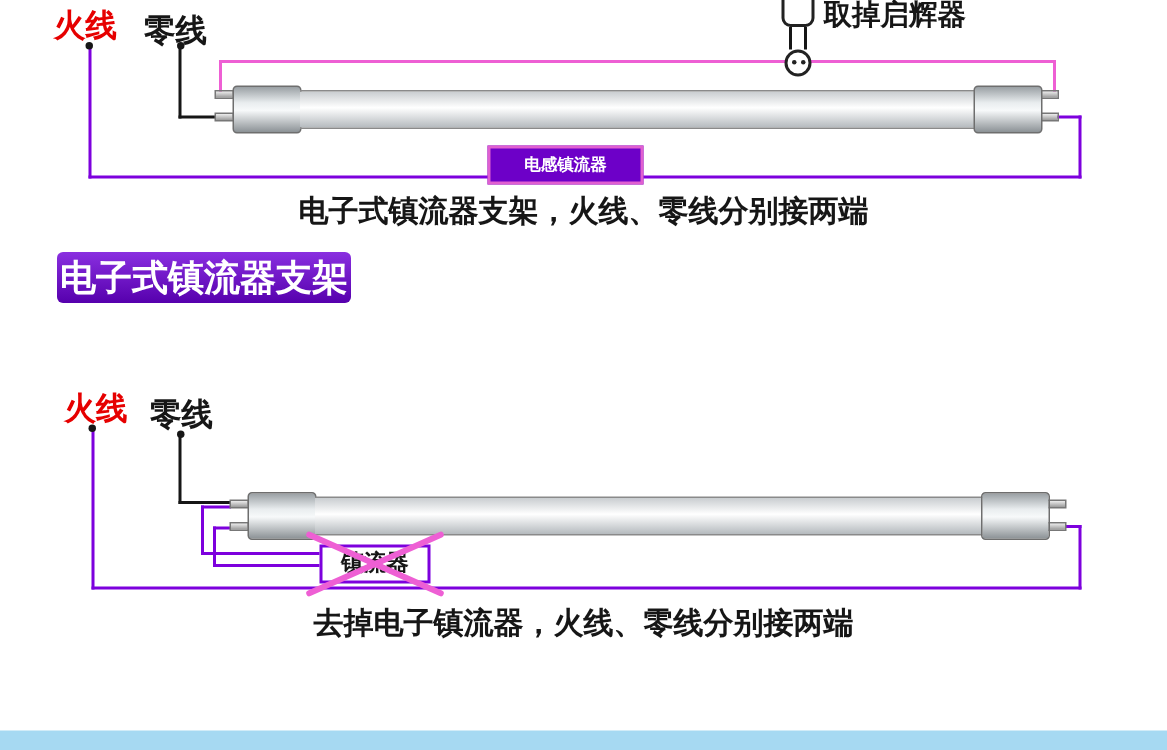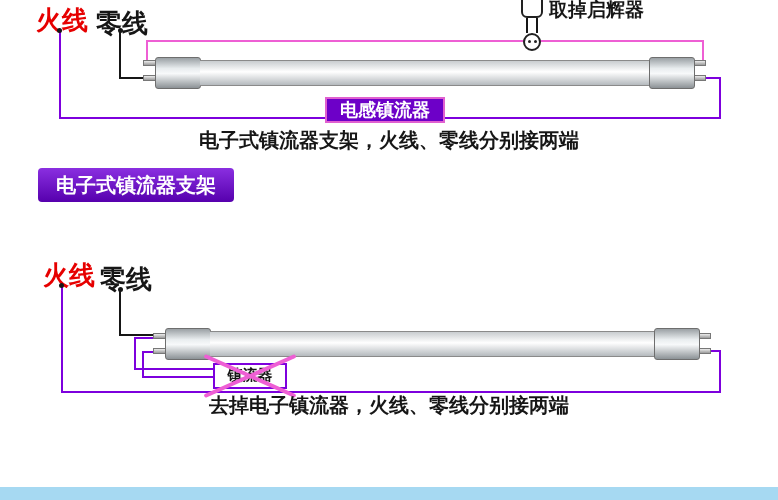--- a/index.html
+++ b/index.html
@@ -2,43 +2,43 @@
 <html style="--live: #e60000; --neutral: #161616; --purple: #7d00dd; --pink: #ee5fd4; --ballast_fill: #6d00c8; --ballast_border: #e060d0; --badge_top: #8a2fe0; --badge_bottom: #5600ad; --footer_bar: #a6d9f2;"><head>
 <meta charset="utf-8">
 <style>
   *{box-sizing:border-box;margin:0;padding:0}
   html,body{background:#ffffff}
   #canvas{
     position:relative;width:778px;height:500px;background:#fff;overflow:hidden;
     font-family:"DejaVu Sans","Liberation Sans",sans-serif;
   }
   .sec{position:absolute;left:0;width:778px}
-  .lbl{position:absolute;font-size:26px;font-weight:bold;color:var(--neutral);white-space:nowrap}
+  .lbl{position:absolute;font-size:21px;font-weight:bold;color:var(--neutral);white-space:nowrap}
   .live{color:var(--live)}
   .term{position:absolute;width:5px;height:5px;border-radius:50%;background:var(--neutral);z-index:2}
   .wire{position:absolute;z-index:1;display:block}
   .wire.h{height:2px}
   .wire.v{width:2px}
   .purple{background:var(--purple)}
   .pink{background:var(--pink)}
   .black{background:var(--neutral)}
   .cap{position:absolute;width:46px;height:32px;border:1px solid #6e6e6e;border-radius:3px;
        background:linear-gradient(180deg,#9aa0a4,#e9edef 35%,#f7f9fa 52%,#8c9296);z-index:2}
   .tbody{position:absolute;height:26px;border-top:1px solid #8a8a8a;border-bottom:1px solid #8a8a8a;
        background:linear-gradient(180deg,#c9cdd0,#ffffff 45%,#b5babe);z-index:2}
   .pin{position:absolute;width:13px;height:6px;border:1px solid #777;
        background:linear-gradient(#ececec,#9b9b9b);z-index:1}
-  .ballast-box{position:absolute;left:325px;top:97px;width:120px;height:26px;
+  .ballast-box{position:absolute;left:325px;top:97px;width:104px;height:26px;
        background:var(--ballast_fill);border:2px solid var(--ballast_border);
-       color:#fff;font-size:18px;font-weight:bold;text-align:center;line-height:21px;z-index:3}
+       color:#fff;font-size:11px;font-weight:bold;text-align:center;line-height:21px;z-index:3}
   .caption{position:absolute;left:0;width:778px;text-align:center;font-size:20px;
        font-weight:bold;color:#161616;z-index:5}
   .badge{position:absolute;left:38px;top:168px;width:196px;height:34px;border-radius:4px;
        background:linear-gradient(180deg,var(--badge_top),var(--badge_bottom));
-       color:#fff;font-size:20px;font-weight:bold;text-align:center;line-height:34px;z-index:5}
+       color:#fff;font-size:24px;font-weight:bold;text-align:center;line-height:34px;z-index:5}
   .starter-can{position:absolute;left:521px;top:-8px;width:22px;height:26px;border:2px solid #222;
        border-radius:0 0 6px 6px;background:#fff;z-index:2}
   .starter-socket{position:absolute;left:523px;top:33px;width:18px;height:18px;border:2px solid #222;
        border-radius:50%;background:#fff;z-index:3}
   .sdot{position:absolute;width:3px;height:3px;border-radius:50%;background:#222;z-index:4}
   .note{position:absolute;left:549px;top:-3px;font-size:19px;font-weight:bold;color:#161616;z-index:2;white-space:nowrap}
   .ebox{position:absolute;left:213px;top:113px;width:74px;height:26px;background:#fff;
        border:2px solid var(--purple);color:#161616;font-size:15px;font-weight:bold;
        text-align:center;line-height:21px;z-index:3}
   .xwrap{position:absolute;left:202px;top:104px;width:96px;height:44px;z-index:4}
@@ -123,17 +123,17 @@
     <div class="cap" style="left:165px;top:78px"></div>
     <div class="tbody" style="left:210px;top:81px;width:445px"></div>
     <div class="cap" style="left:654px;top:78px"></div>
 
     <div class="ebox">镇流器</div>
     <div class="xwrap">
       <i class="xbar x1"></i>
       <i class="xbar x2"></i>
     </div>
 
-    <div class="caption" style="top:142px">去掉电子镇流器，火线、零线分别接两端</div>
+    <div class="caption" style="top:152px">去掉电子镇流器，火线、零线分别接两端</div>
   </section>
 
   <div class="footer-bar"></div>
 </div>
 
 </body></html>

